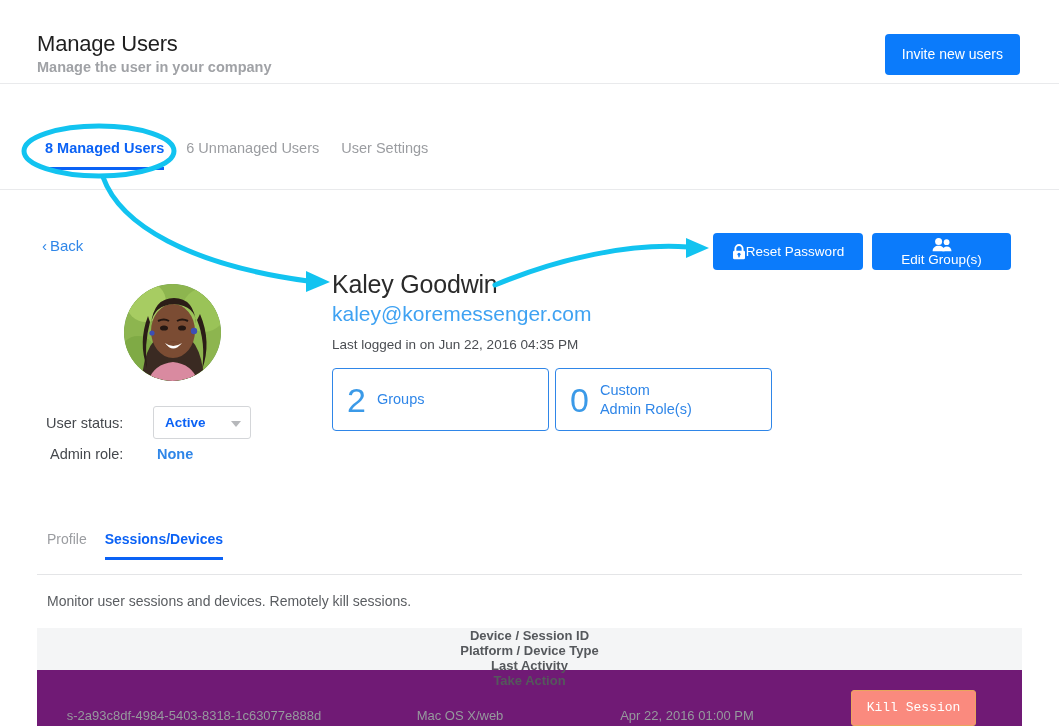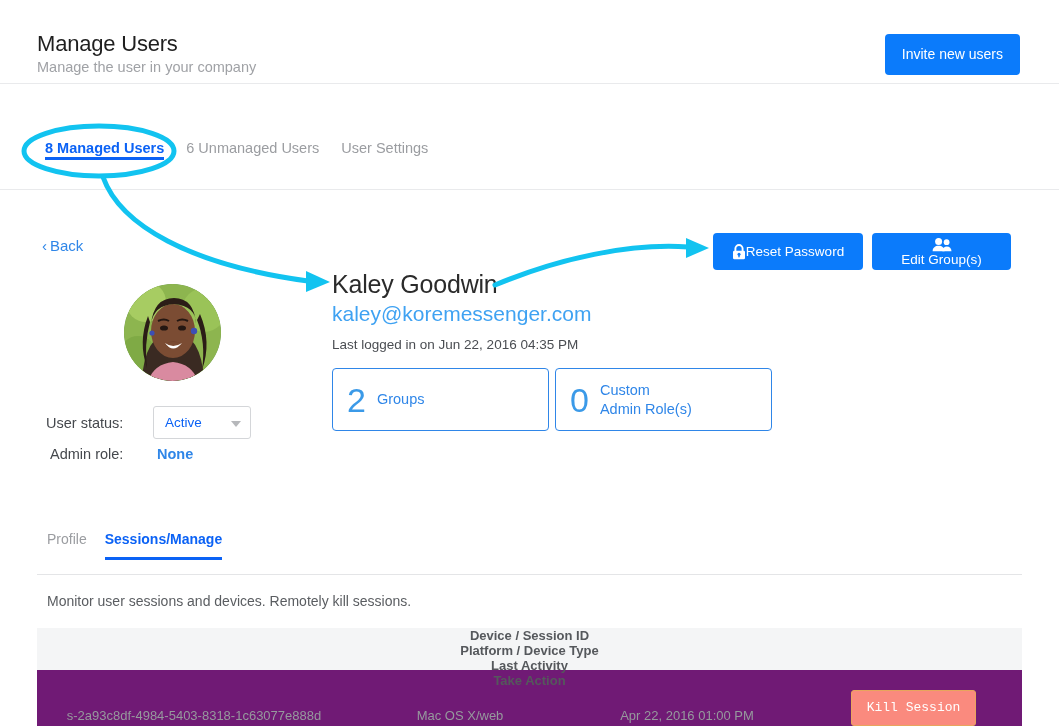--- a/index.html
+++ b/index.html
@@ -33,21 +33,21 @@
     font-size: 22px;
     font-weight: 400;
     color: #1f1f1f;
     letter-spacing: -0.2px;
   }
   .page-subtitle {
     position: absolute;
     left: 37px; top: 59px;
     font-size: 14.5px;
     color: #a0a2a6;
-    font-weight: 400;
+    font-weight: 700;
   }
   .invite-btn {
     position: absolute;
     right: 39px; top: 34px;
     background: #0b7bfb;
     color: #ffffff;
     border: none;
     border-radius: 4px;
     font-size: 14px;
     font-family: "Liberation Sans", sans-serif;
@@ -71,21 +71,21 @@
   .tabbar-inner {
     position: absolute;
     left: 45px; top: 30px;
     display: flex;
     align-items: flex-start;
     gap: 22px;
   }
   .top-tab {
     font-size: 14.5px;
     color: #9b9da1;
-    padding-bottom: 4px;
+    padding-bottom: 14px;
     cursor: pointer;
     white-space: nowrap;
     position: relative;
   }
   .top-tab.active {
     color: #0b62f5;
     font-weight: bold;
   }
   .top-tab.active::after {
     content: "";
@@ -138,21 +138,21 @@
     border-radius: 3px;
     background: #fff;
     position: relative;
     display: flex;
     align-items: center;
     cursor: pointer;
   }
   .status-select .val {
     font-size: 13.5px;
     color: #0b62f5;
-    font-weight: normal;
+    font-weight: bold;
     margin-left: 11px;
   }
   .caret {
     position: absolute;
     right: 9px; top: 14px;
     width: 0; height: 0;
     border-left: 5.5px solid transparent;
     border-right: 5.5px solid transparent;
     border-top: 6px solid #b6b8bb;
   }
@@ -423,21 +423,21 @@
     <circle cx="6.6" cy="4.4" r="3.5" fill="#ffffff"></circle>
     <path d="M0.6 14.2c0-3.5 2.7-5.4 6-5.4s6 1.9 6 5.4z" fill="#ffffff"></path>
     <circle cx="14.6" cy="5.2" r="2.9" fill="#ffffff"></circle>
     <path d="M10.3 14.2c0-3 2.1-4.7 4.6-4.7s4.6 1.7 4.6 4.7z" fill="#ffffff"></path>
   </svg>
   <span>Edit Group(s)</span>
 </button>
 
 <div class="sub-tabs">
   <div class="sub-tab">Profile</div>
-  <div class="sub-tab active">Sessions/Manage</div>
+  <div class="sub-tab active">Sessions/Devices</div>
 </div>
 <div class="sub-divider"></div>
 <div class="monitor-text">Monitor user sessions and devices. Remotely kill sessions.</div>
 
 <div class="table">
   <div class="thead">
     <div class="th col1">Device / Session ID</div>
     <div class="th col2">Platform / Device Type</div>
     <div class="th col3">Last Activity</div>
     <div class="th col4">Take Action</div>

